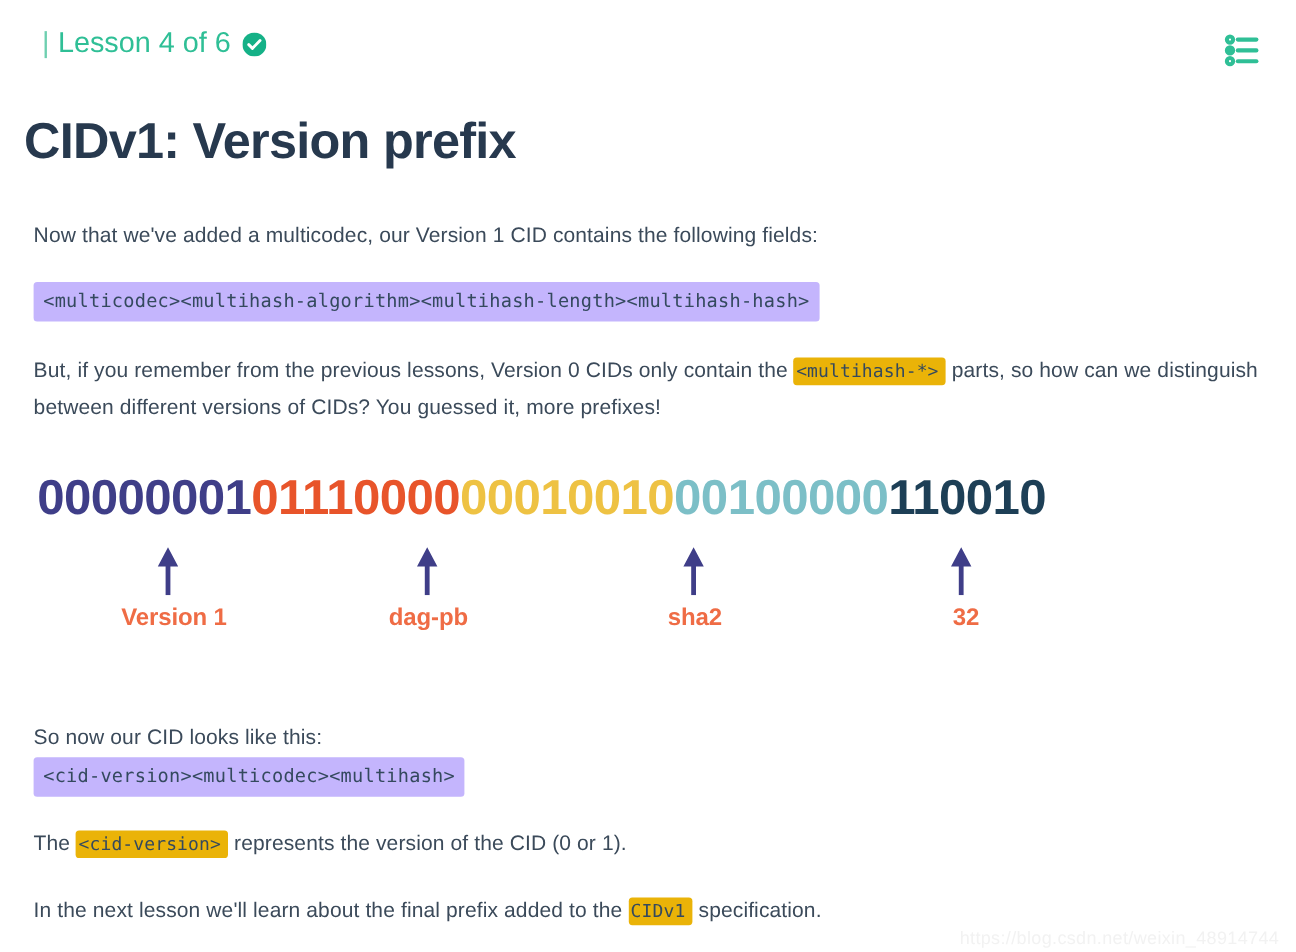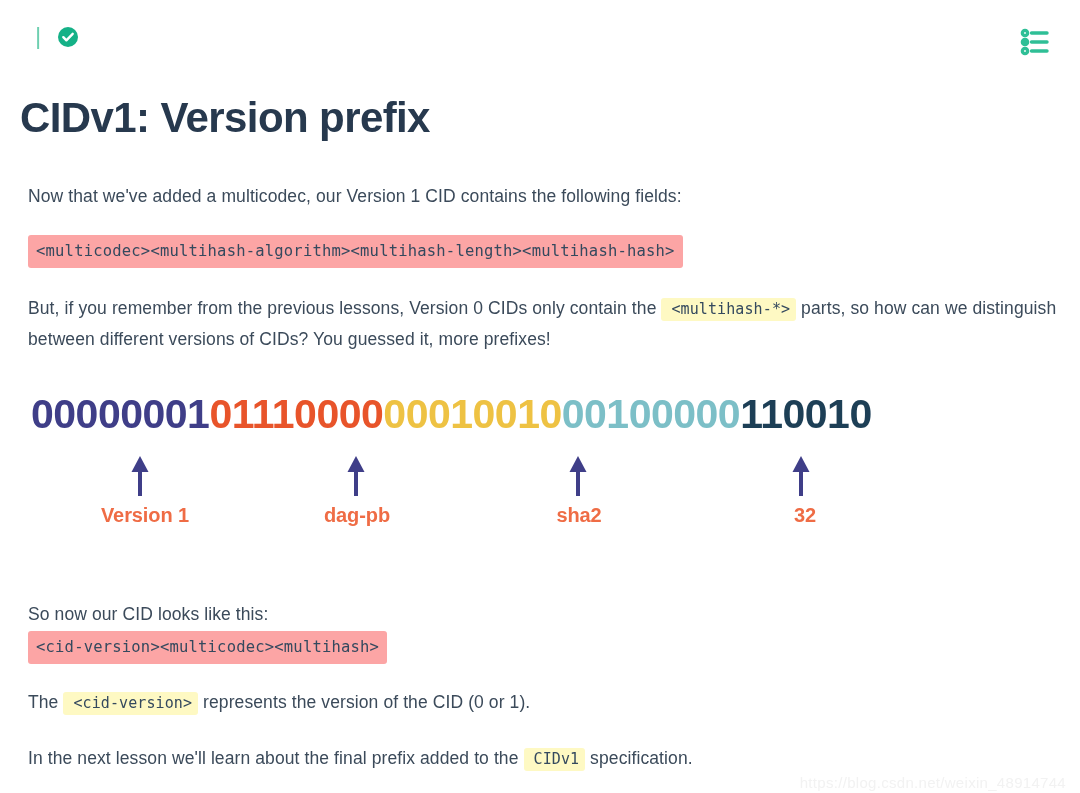--- a/index.html
+++ b/index.html
@@ -86,32 +86,32 @@
     letter-spacing: 0.1px;
   }
   .para-1 { top: 181px; width: 1000px; }
   .para-2 { top: 293px; width: 1030px; }
   .para-3 { top: 575px; width: 700px; margin-top: 24px; }
   .para-4 { top: 687px; width: 900px; }
   .para-5 { top: 743px; width: 960px; }
 
   code, .code-inline {
     font-family: "DejaVu Sans Mono", "Liberation Mono", monospace;
-    background: #fef9c3;
+    background: #eab308;
     color: #34495e;
     font-size: 15px;
-    padding: 2px 6px 3px 10px;
+    padding: 2px 6px 3px 2px;
     border-radius: 3px;
     white-space: nowrap;
   }
 
   .code-block {
     position: absolute;
     left: 28px;
-    background: #fca5a5;
+    background: #c4b5fd;
     color: #34495e;
     font-family: "DejaVu Sans Mono", "Liberation Mono", monospace;
     font-size: 15.5px;
     line-height: 26px;
     padding: 3px 8px 4px 8px;
     border-radius: 3px;
     white-space: nowrap;
     letter-spacing: 0.2px;
   }
   .code-block-1 { top: 235px; }
@@ -163,20 +163,21 @@
     letter-spacing: 0.3px;
     user-select: none;
     white-space: nowrap;
   }
 </style>
 </head>
 <body>
 
 <div class="lesson-header">
   <span class="lesson-sep">|</span>
+  <span class="lesson-sub">Lesson 4 of 6</span>
   <span class="lesson-check">
     <svg width="20" height="20" viewBox="0 0 20 20">
       <circle cx="10" cy="10" r="10" fill="#15b187"></circle>
       <path d="M5.3 10.2 L8.4 13.3 L14.7 6.8" stroke="#ffffff" stroke-width="2.4" fill="none" stroke-linecap="round" stroke-linejoin="round"></path>
     </svg>
   </span>
 </div>
 
 <div class="menu-btn">
   <svg width="34" height="34" viewBox="0 0 34 34">

